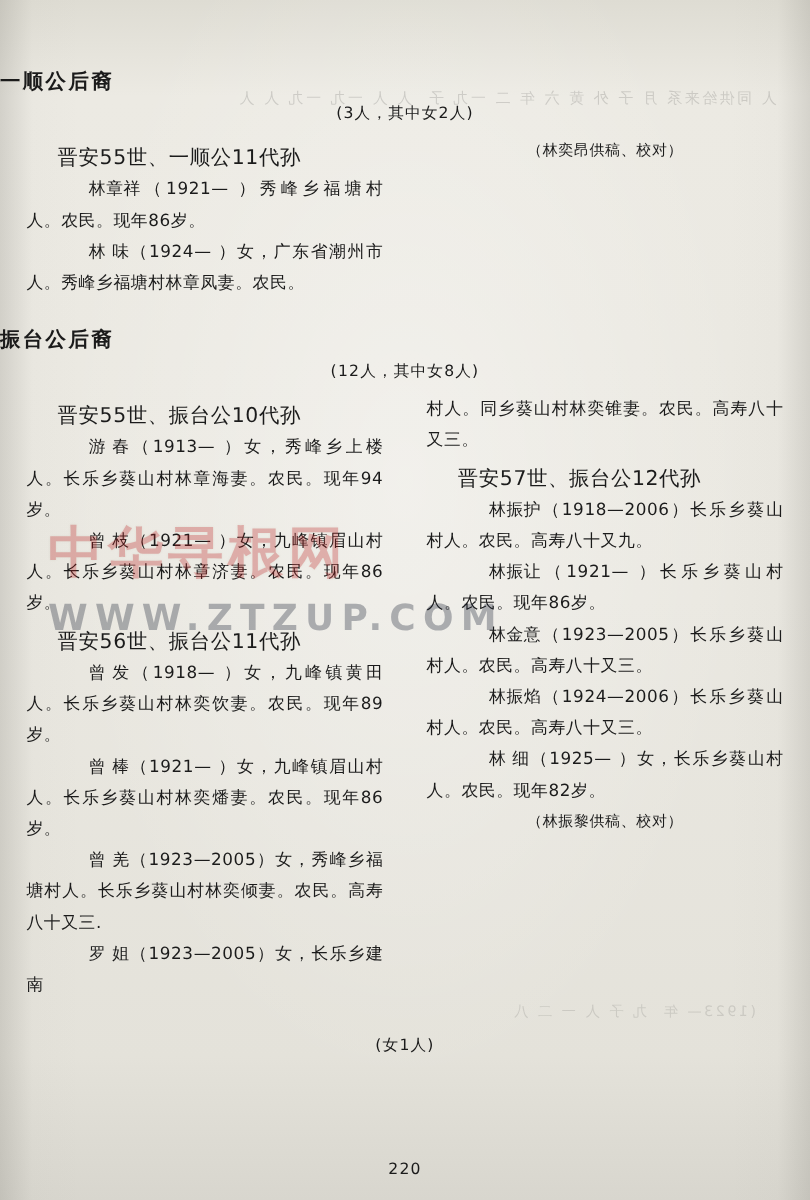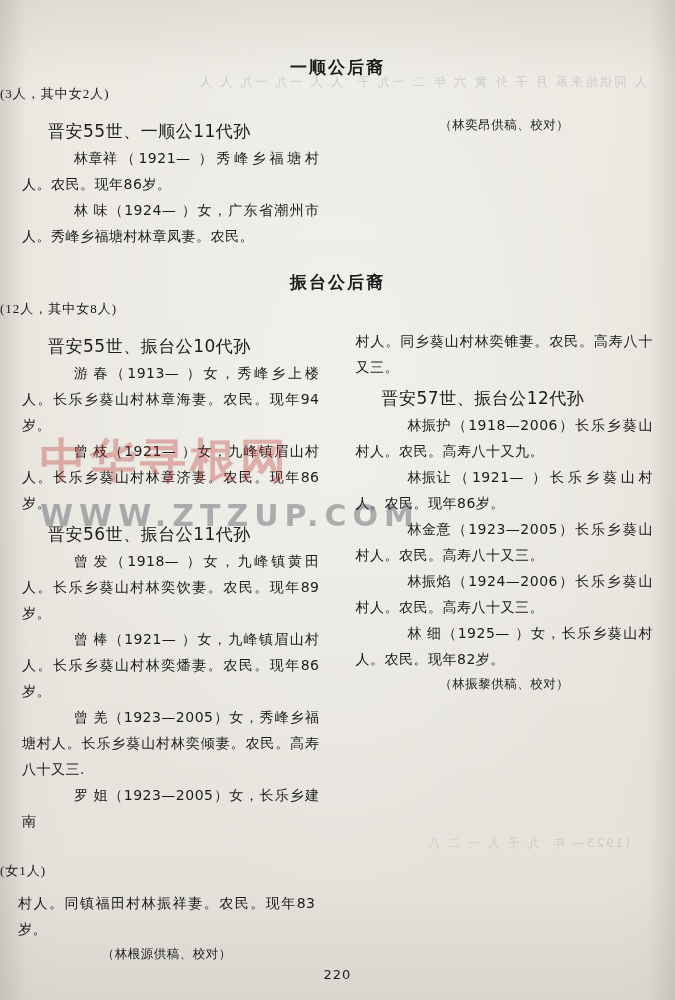--- a/index.html
+++ b/index.html
@@ -97,32 +97,31 @@
   .wm-sub {
     font-size: 30px;
     font-weight: bold;
     color: #0f172a;
     letter-spacing: 6px;
     margin-top: 6px;
     font-family: "DejaVu Sans", sans-serif;
   }
 
   .section-title {
-    text-align: center;
     font-size: 17px;
     font-weight: bold;
     letter-spacing: 2px;
     margin: 0;
     padding: 0;
   }
   .section-count {
+    text-align: center;
     font-size: 13px;
     margin: 6px 0 0 0;
     letter-spacing: 1px;
-    font-family: Liberation Serif, serif;
   }
 
   .cols {
     display: flex;
     margin-top: 10px;
   }
   .col {
     width: 50%;
     padding: 0 18px 0 22px;
     box-sizing: border-box;
@@ -233,23 +232,19 @@
           <p class="credit">（林振黎供稿、校对）</p>
         </div>
       </div>
     </div>
 
     <div class="sec-gap"></div>
 
     <div>
       <p class="section-count">(女1人)</p>
       <div class="cols">
-        <div class="col right">
-          <p class="entry cont">村人。同镇福田村林振祥妻。农民。现年83岁。</p>
-          <p class="credit">（林根源供稿、校对）</p>
-        </div>
       </div>
     </div>
 
   </div>
 
   <div class="pagenum">220</div>
 </div>
 
 </body></html>

